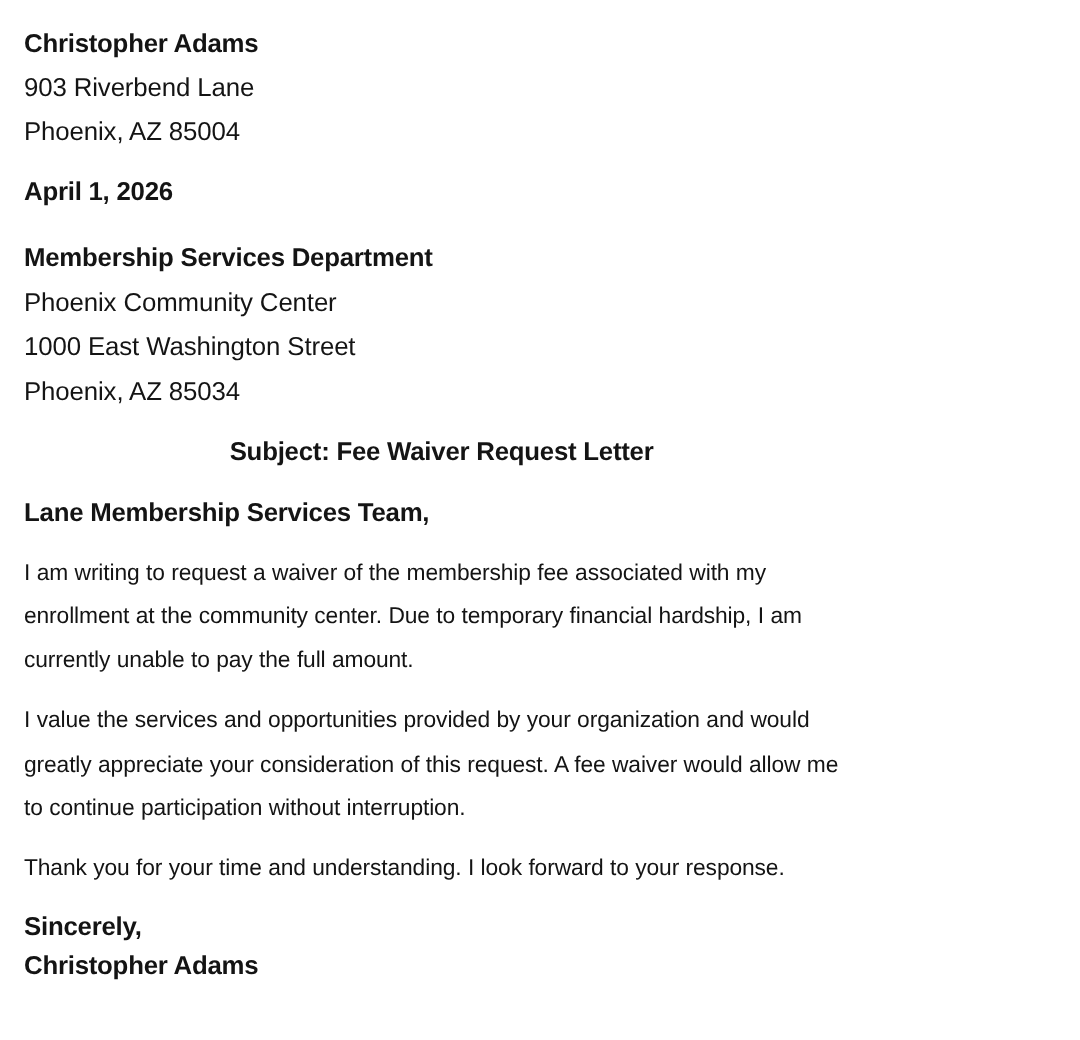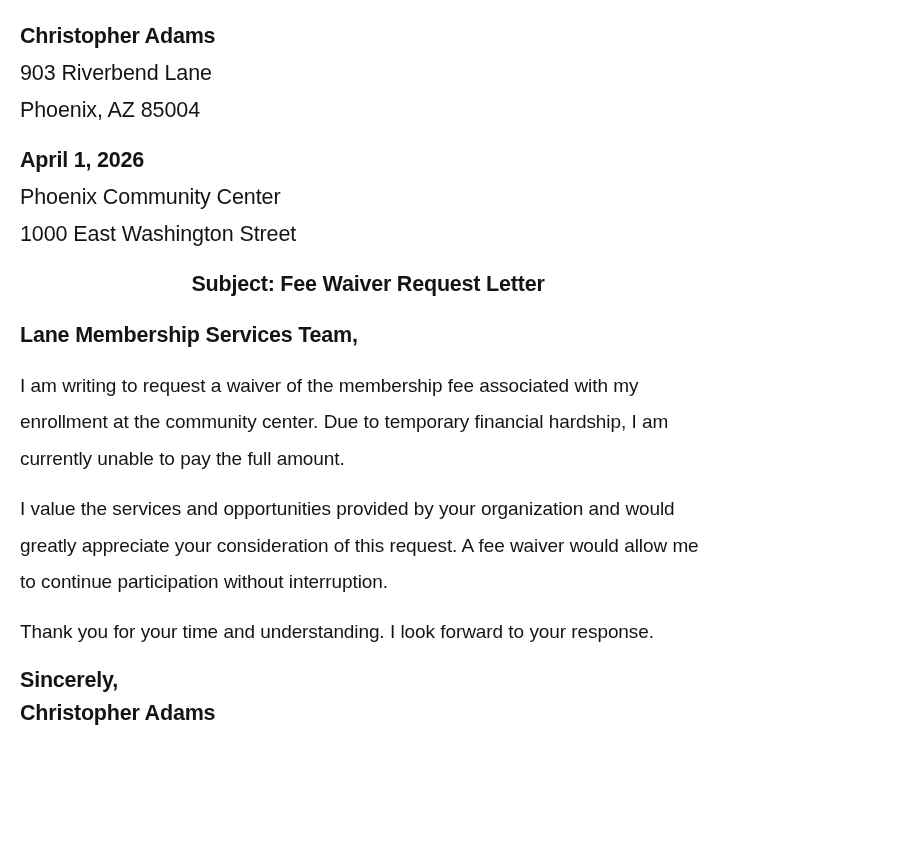--- a/index.html
+++ b/index.html
@@ -34,21 +34,21 @@
   }
   .line.bold {
     font-weight: 700;
     letter-spacing: -0.2px;
   }
 
   
   .sender-block { margin-bottom: 13px; }
 
   
-  .date-block { margin-bottom: 0; }
+  .date-block { margin-bottom: 18px; }
 
   
   .recipient-block { margin-bottom: 13px; }
 
   
   .subject-block { margin-bottom: 14px; text-align: center; }
 
   
   .salutation-block { margin-bottom: 14px; }
 
@@ -77,22 +77,24 @@
     <p class="line bold">Christopher Adams</p>
     <p class="line">903 Riverbend Lane</p>
     <p class="line">Phoenix, AZ 85004</p>
   </div>
 
   <div class="block date-block">
     <p class="line bold">April 1, 2026</p>
   </div>
 
   <div class="block recipient-block">
+    <p class="line bold">Membership Services Department</p>
     <p class="line">Phoenix Community Center</p>
     <p class="line">1000 East Washington Street</p>
+    <p class="line">Phoenix, AZ 85034</p>
   </div>
 
   <div class="block subject-block">
     <p class="line bold">Subject: Fee Waiver Request Letter</p>
   </div>
 
   <div class="block salutation-block">
     <p class="line bold">Lane Membership Services Team,</p>
   </div>
 

